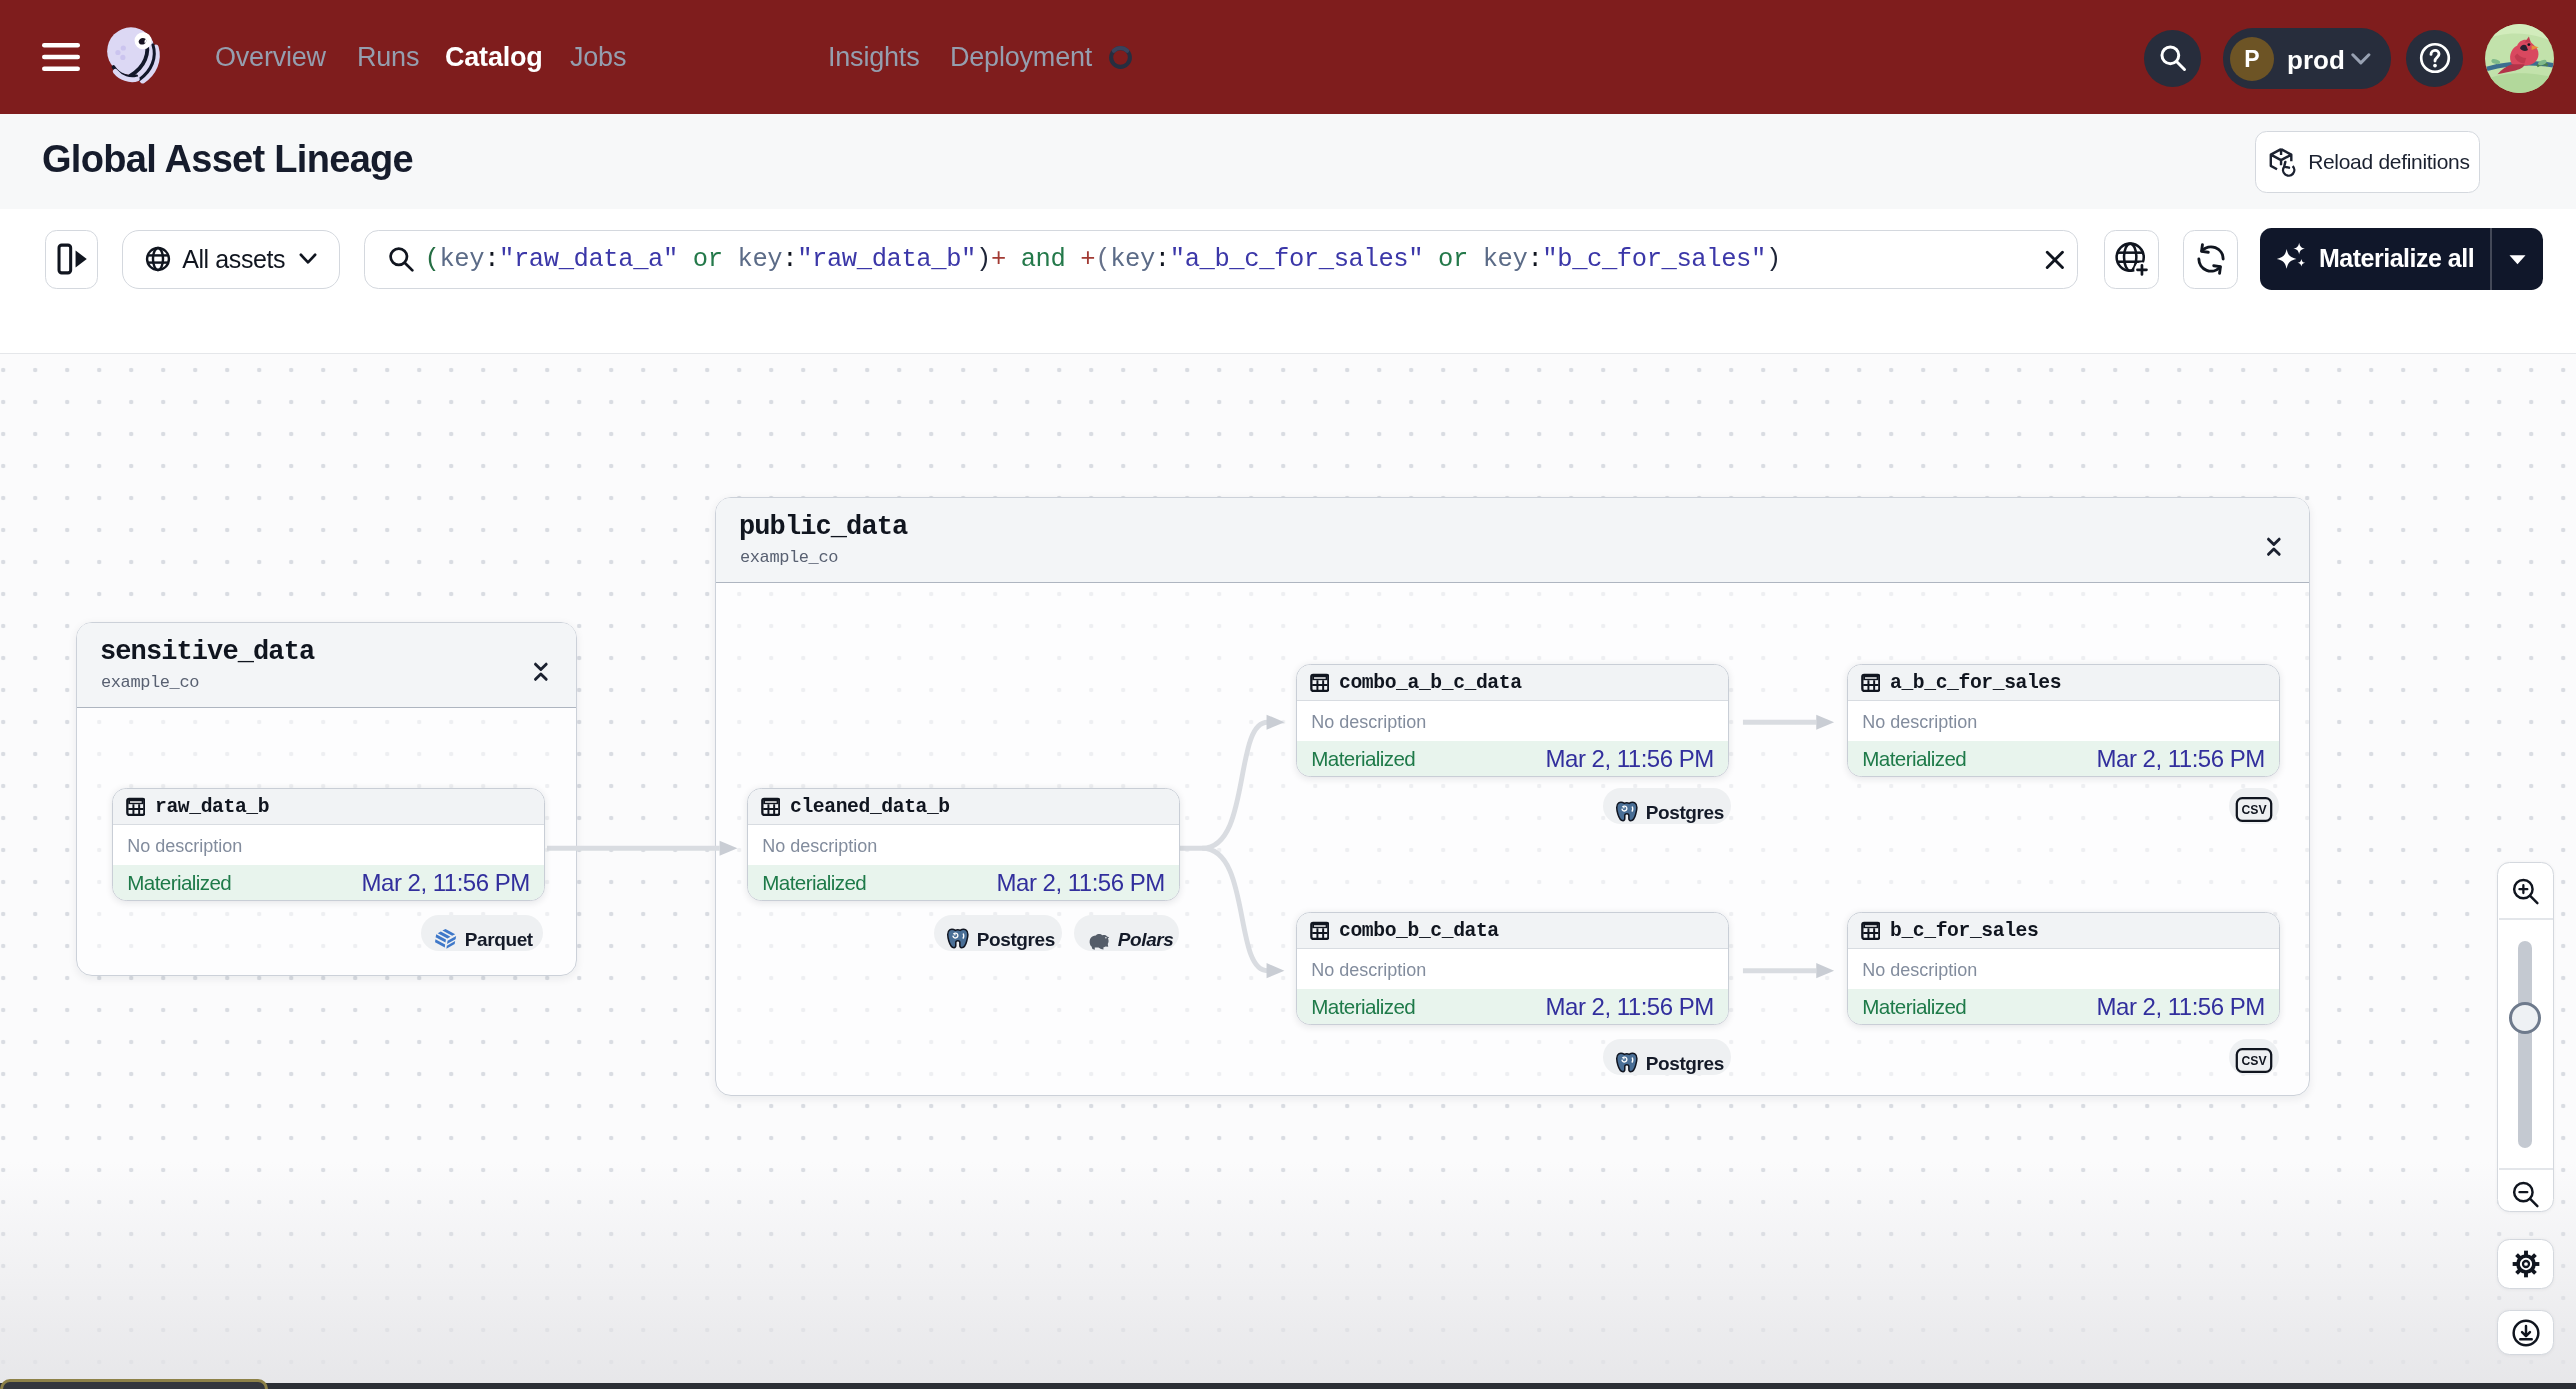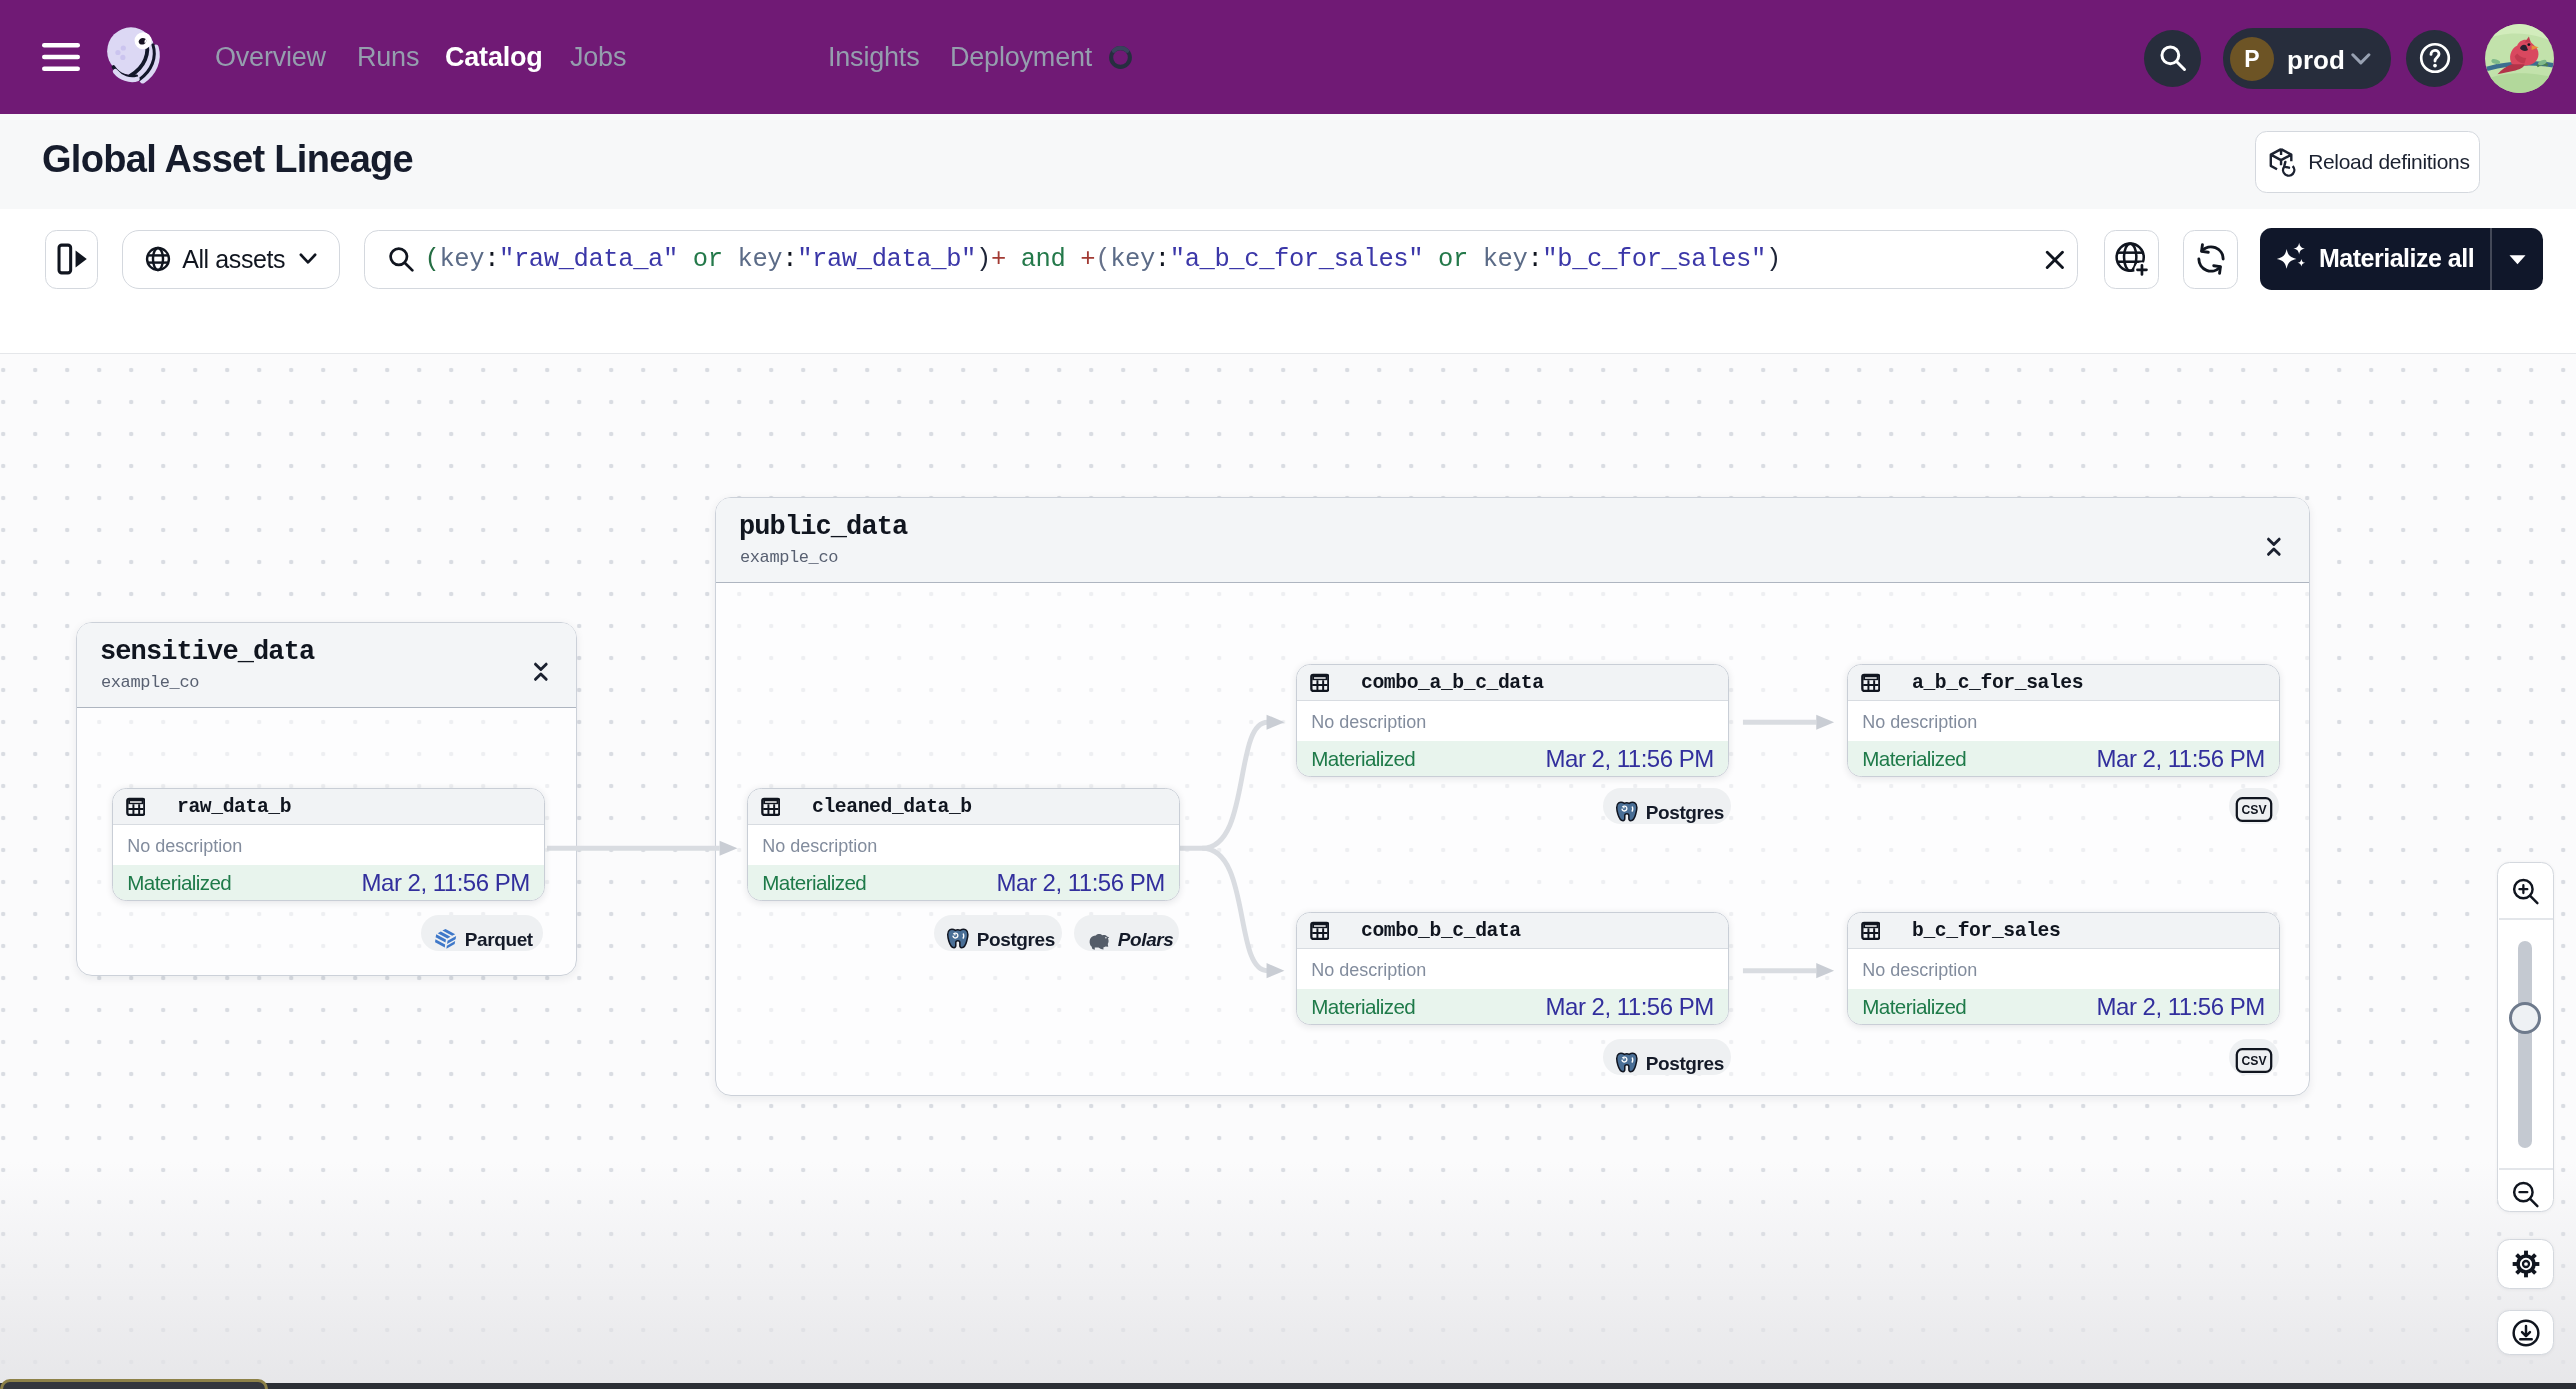--- a/index.html
+++ b/index.html
@@ -1,38 +1,38 @@
 <!DOCTYPE html>
 <html style="font-size:14.3px"><head>
 <meta charset="utf-8">
 <style>
   * { margin:0; padding:0; box-sizing:border-box; }
   html,body { width:2576px; height:1389px; overflow:hidden; font-family:"Liberation Sans",sans-serif; background:#fbfbfc; }
   .abs { position:absolute; }
   
-  #nav { position:absolute; left:0; top:0; width:2576px; height:114px; background:#701a75; }
+  #nav { position:absolute; left:0; top:0; width:2576px; height:114px; background:#7f1d1d; }
   .navitem { position:absolute; top:0; height:114px; display:flex; align-items:center; color:#959eae; font-size:27px; font-weight:500; letter-spacing:-0.2px; }
   
   #hdr { position:absolute; left:0; top:114px; width:2576px; height:96px; background:#f7f8f9; border-bottom:1.8px solid #e5e7ea; }
   #hdr h1 { position:absolute; left:42px; top:24px; font-size:38px; font-weight:600; color:#161c2c; letter-spacing:-0.7px; }
   
   #tbar { position:absolute; left:0; top:209px; width:2576px; height:145px; background:#fff; border-bottom:1.8px solid #e5e7ea; }
   .btn { position:absolute; background:#fff; border:1.8px solid #d4d8de; border-radius:11.6px; display:flex; align-items:center; justify-content:center; }
   
   #canvas { position:absolute; left:0; top:354px; width:2576px; height:1035px;
     background-image: linear-gradient(to bottom, rgba(251,251,252,0) 78%, rgba(228,228,231,0.9) 100%), radial-gradient(circle, #d9dce2 1.9px, rgba(217,220,226,0) 2.6px);
     background-size: 100% 100%, 32px 32px;
     background-position: 0 0, -12.8px 0;
   }
   .group { position:absolute; border:1.8px solid #ccd1d9; border-radius:16px; background:rgba(255,255,255,0.55); box-shadow:0 2.7px 9px rgba(20,27,38,0.07); }
   .ghead { position:absolute; left:0; top:0; right:0; height:85px; background:#f3f5f7; border-bottom:1.8px solid #aeb5c0; border-radius:14.3px 14.3px 0 0; }
   .gtitle { position:absolute; left:23px; top:14.3px; font-family:"Liberation Mono",monospace; font-weight:700; font-size:27px; color:#10151f; letter-spacing:-0.9px; }
   .gsub { position:absolute; left:24px; top:50px; font-family:"Liberation Mono",monospace; font-size:17px; color:#586071; letter-spacing:-0.4px; }
   .node { position:absolute; z-index:4; width:433px; height:113px; background:#fff; border:1.8px solid #c9ced6; border-radius:14.3px; box-shadow:0 1.8px 7.2px rgba(20,27,38,0.10); overflow:hidden; }
-  .nh { position:absolute; left:0; top:0; right:0; height:36px; background:#f1f3f5; border-bottom:1.8px solid #d8dce1; display:flex; align-items:center; padding-left:12.5px;gap:22px; }
+  .nh { position:absolute; left:0; top:0; right:0; height:36px; background:#f1f3f5; border-bottom:1.8px solid #d8dce1; display:flex; align-items:center; padding-left:12.5px; }
   .nh svg { flex:0 0 auto; }
   .nh span { margin-left:9.8px; font-family:"Liberation Mono",monospace; font-weight:700; font-size:19.7px; color:#10151f; letter-spacing:-0.4px; }
   .nd { position:absolute; left:0; top:38px; right:0; height:38px; display:flex; align-items:center; padding-left:14.3px; color:#828c9d; font-size:18px; }
   .nm { position:absolute; left:0; top:76px; right:0; bottom:0; background:#e8f4ed; display:flex; align-items:center; justify-content:space-between; padding:0 14.3px 0 14.3px; }
   .nm .st { color:#1e7a49; font-size:20.6px; letter-spacing:-0.6px; }
   .nm .dt { color:#322f9d; font-size:24px; letter-spacing:-0.5px; }
   .pill { position:absolute; z-index:4; height:36px; background:#eef0f2; border-radius:18px; display:flex; align-items:flex-end; padding:0 11.6px; }
   .pill svg { flex:0 0 auto; }
   .pill span { font-size:19px; font-weight:700; color:#141a28; margin-left:7.2px; letter-spacing:-0.4px; white-space:nowrap; }
   

